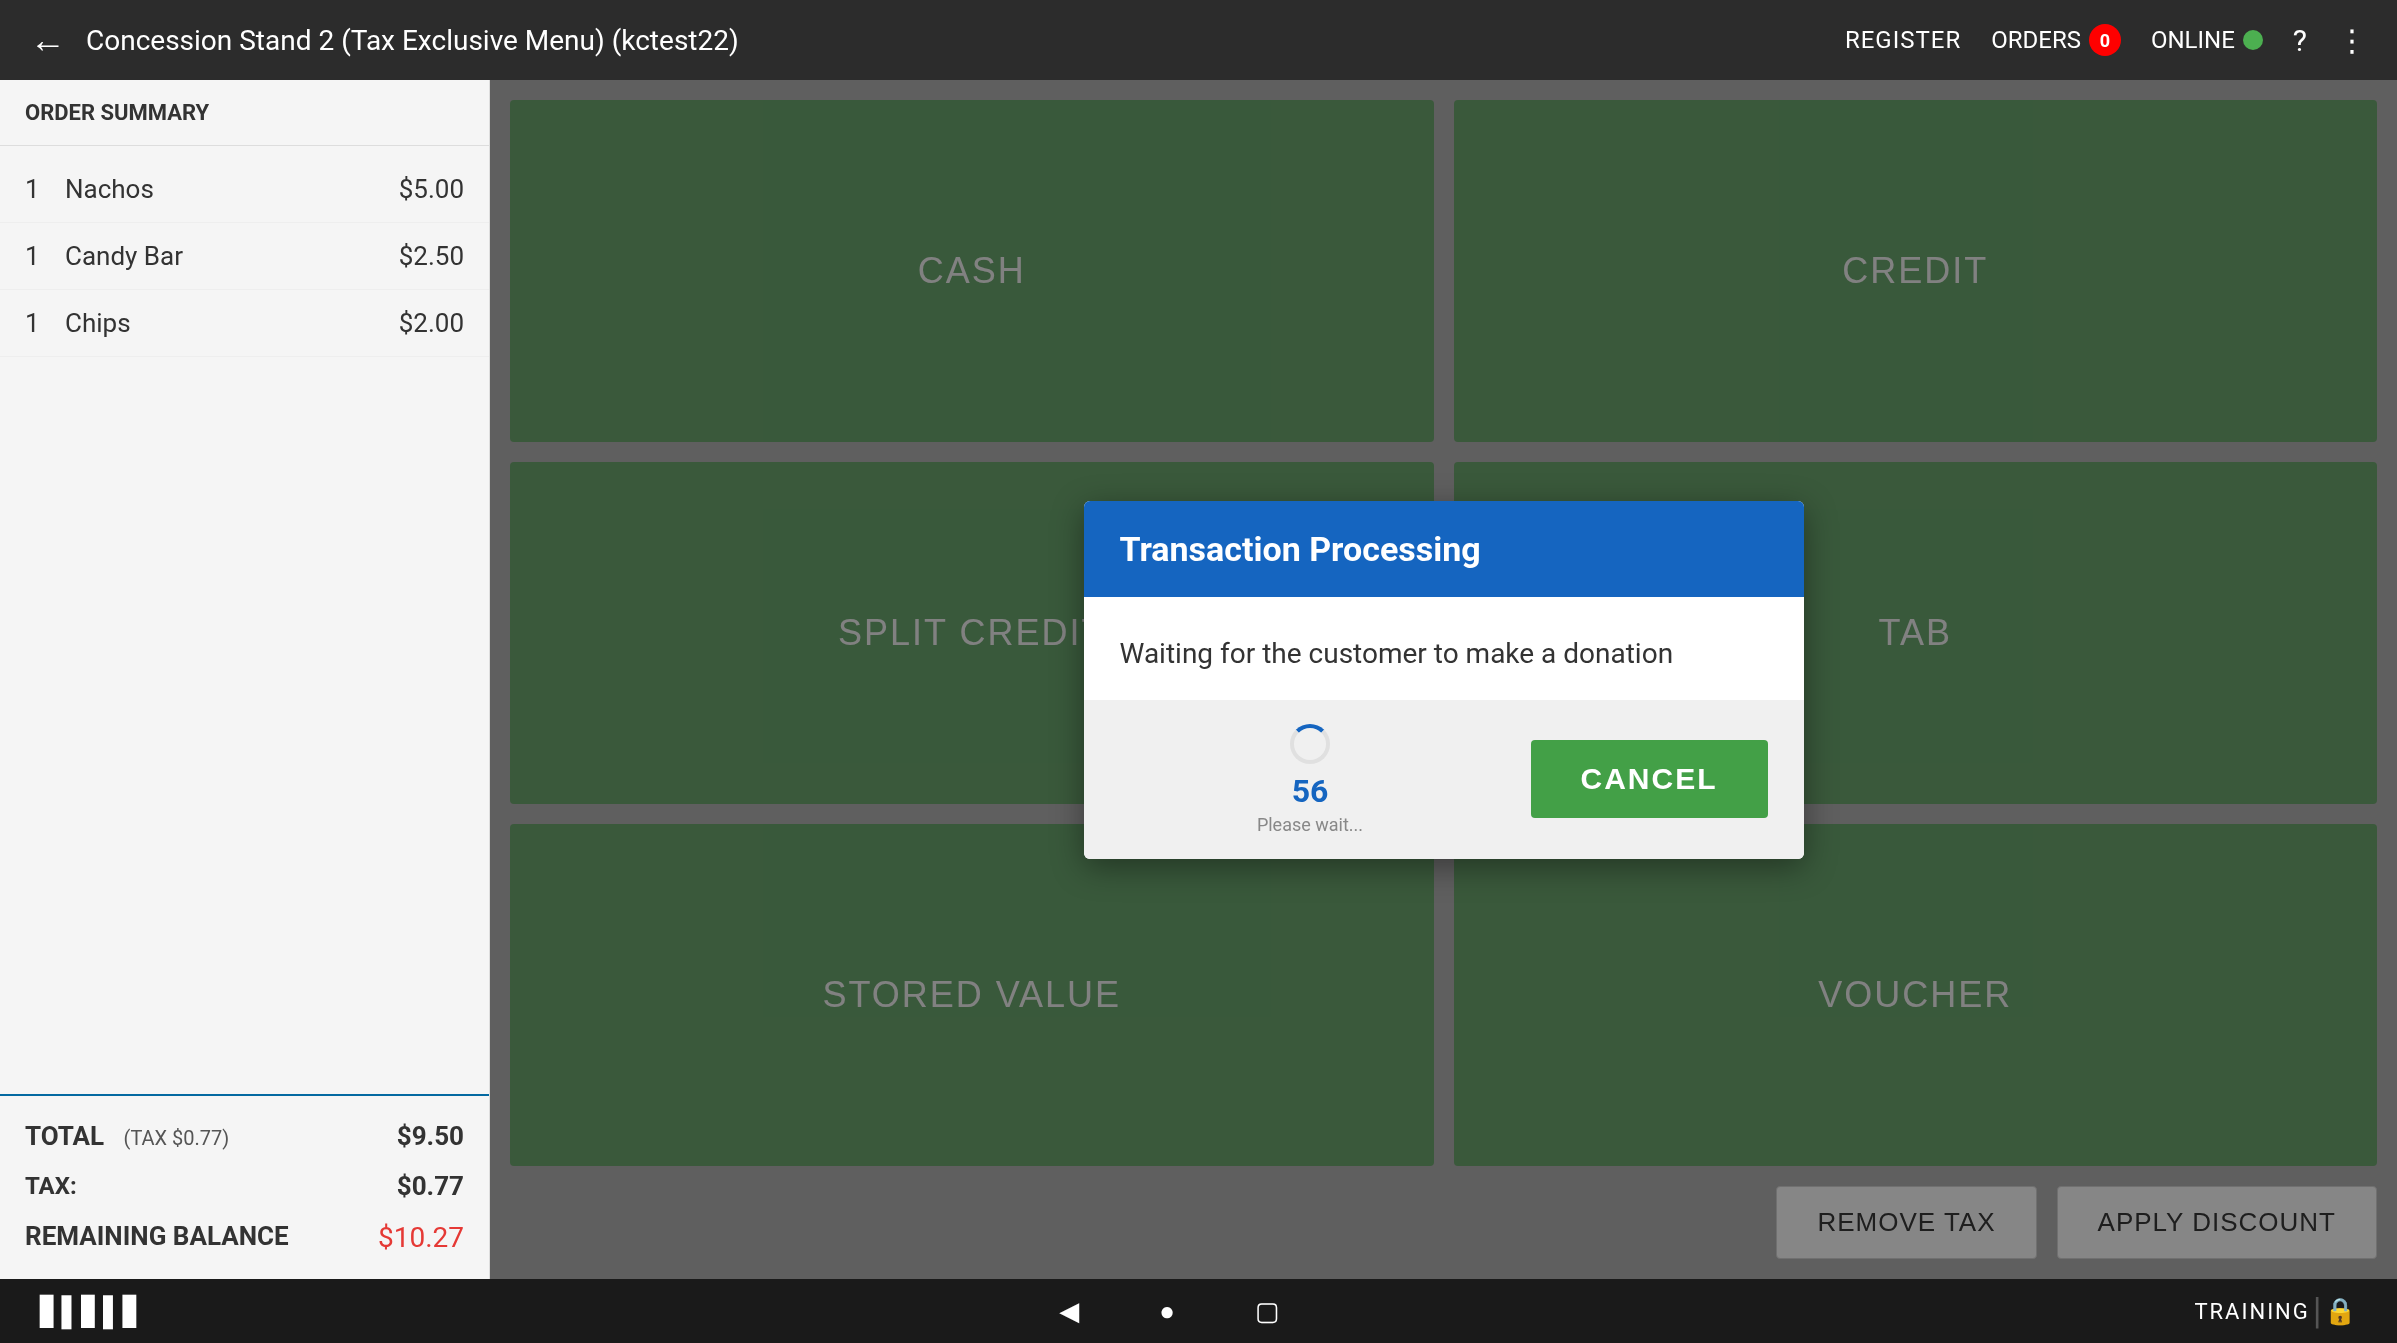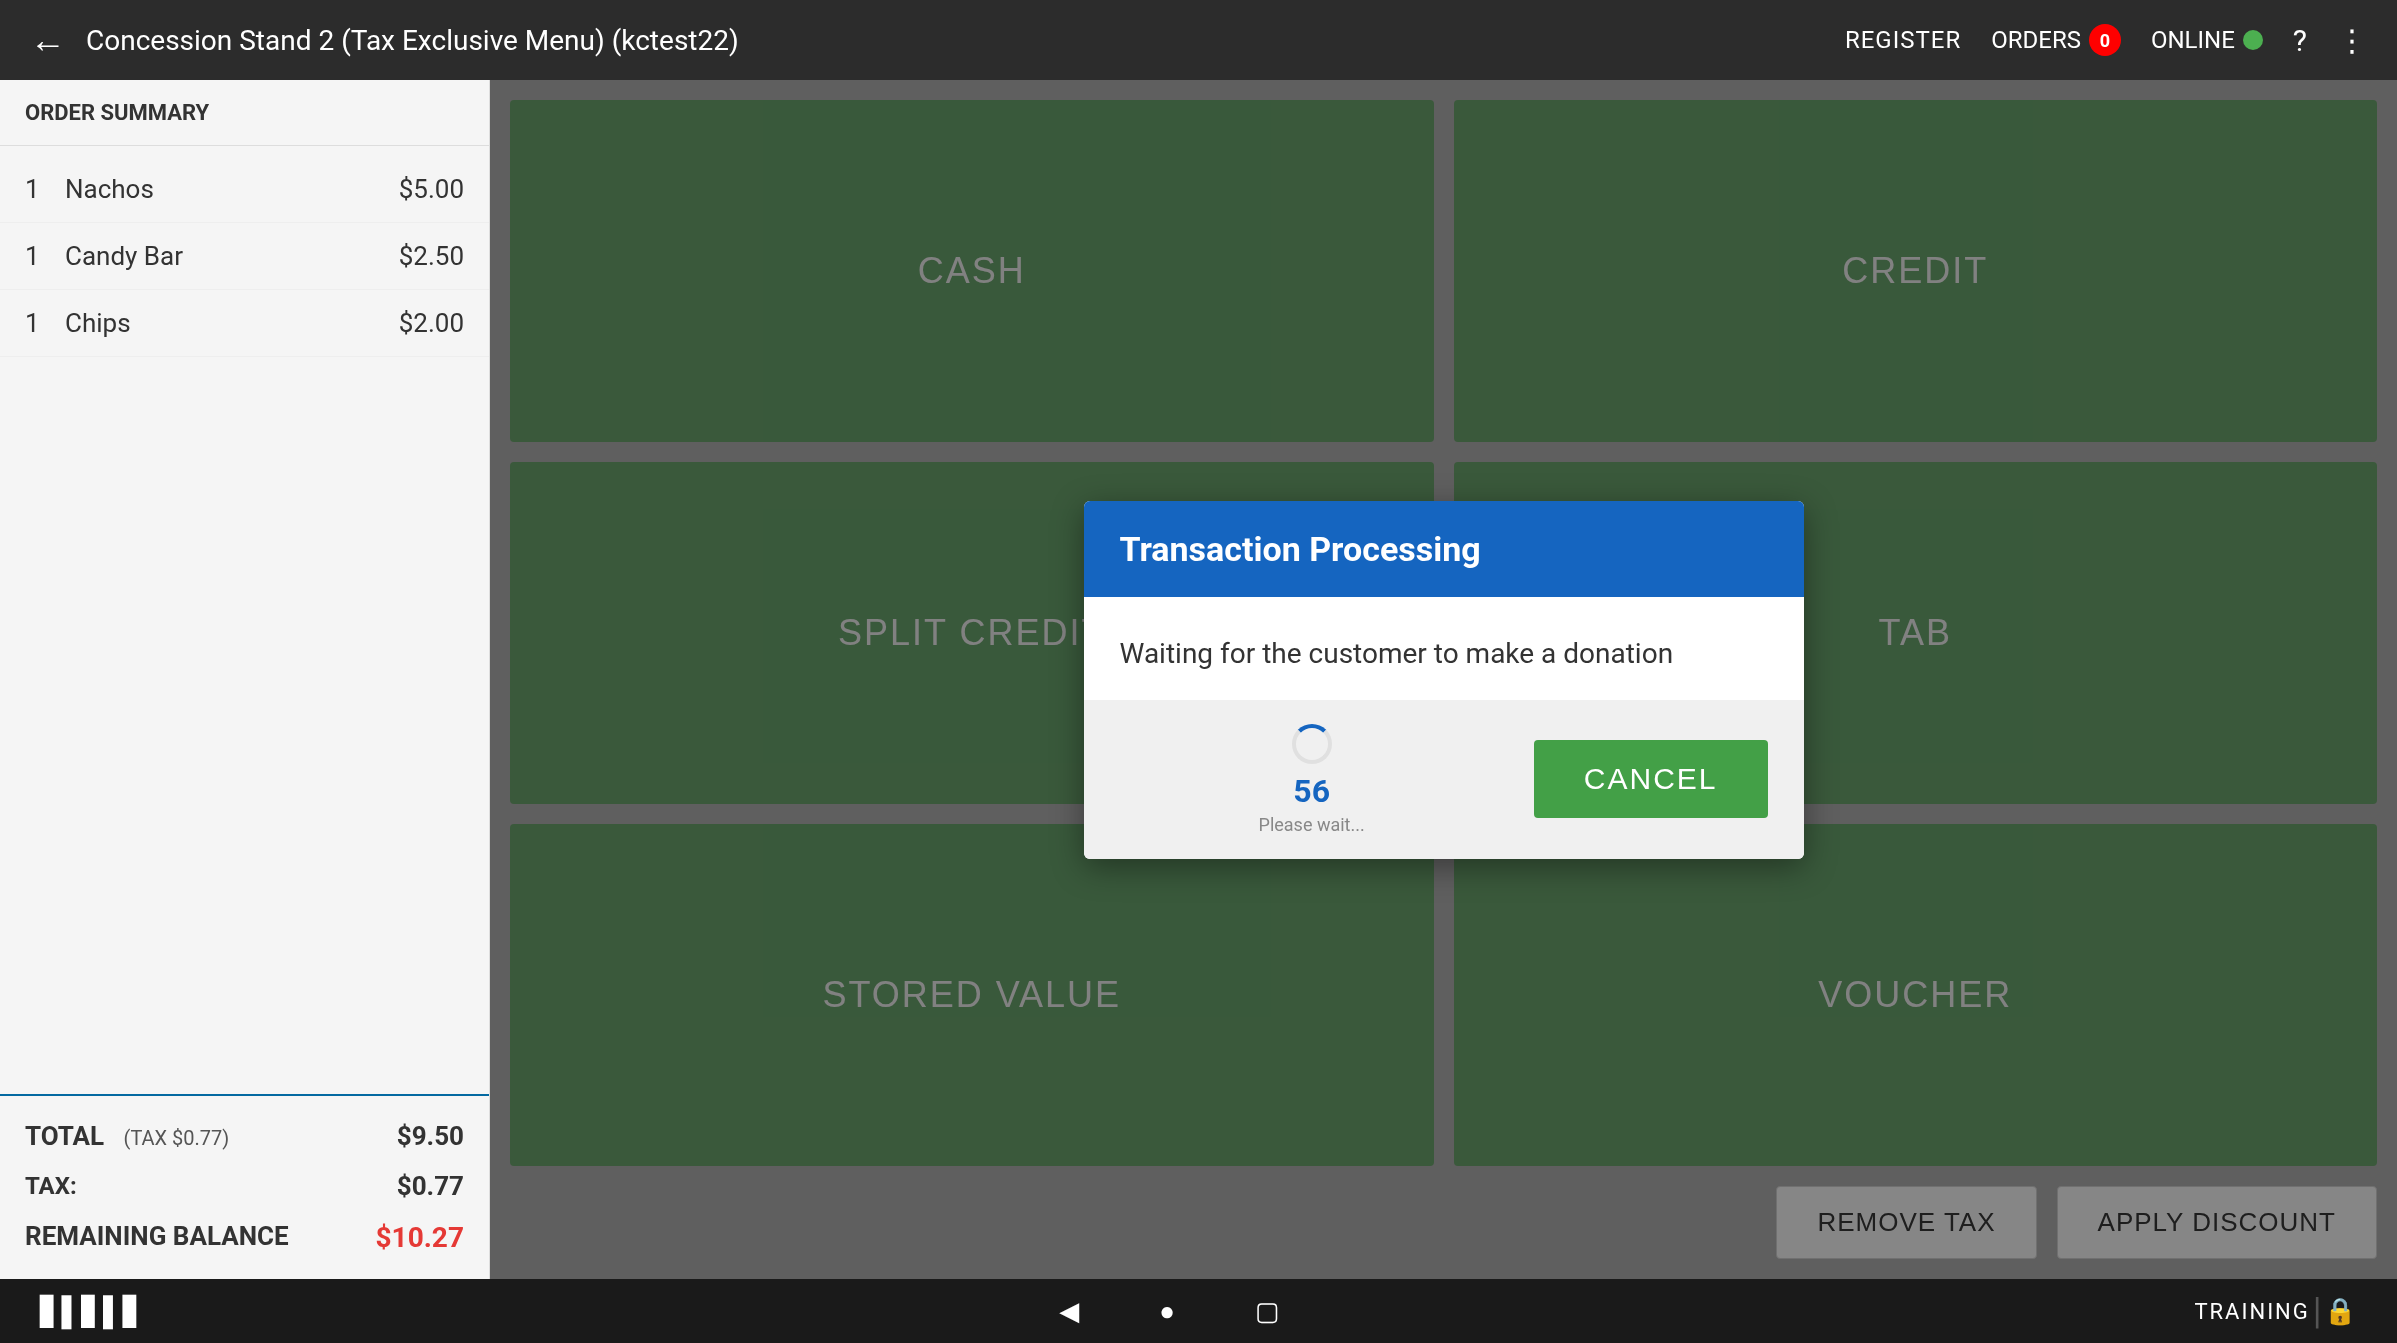--- a/index.html
+++ b/index.html
@@ -163,21 +163,21 @@
       display: flex;
       justify-content: space-between;
       padding: 10px 0;
     }
     .remaining-label {
       font-weight: bold;
       font-size: 26px;
       color: #333;
     }
     .remaining-amount {
-      font-weight: bold;
+      font-weight: normal;
       font-size: 28px;
       color: #e53935;
     }
 
     
     .right-panel {
       flex: 1;
       background: #9e9e9e;
       display: flex;
       flex-direction: column;
@@ -300,21 +300,21 @@
       font-weight: bold;
     }
     .countdown-label {
       font-size: 18px;
       color: #888;
     }
     .modal-cancel-btn {
       background: #43a047;
       color: white;
       font-size: 30px;
-      font-weight: 400;
+      font-weight: 700;
       letter-spacing: 2px;
       border: none;
       border-radius: 4px;
       cursor: pointer;
       padding: 22px 50px;
       flex-shrink: 0;
     }
 
     
     .bottom-bar {

